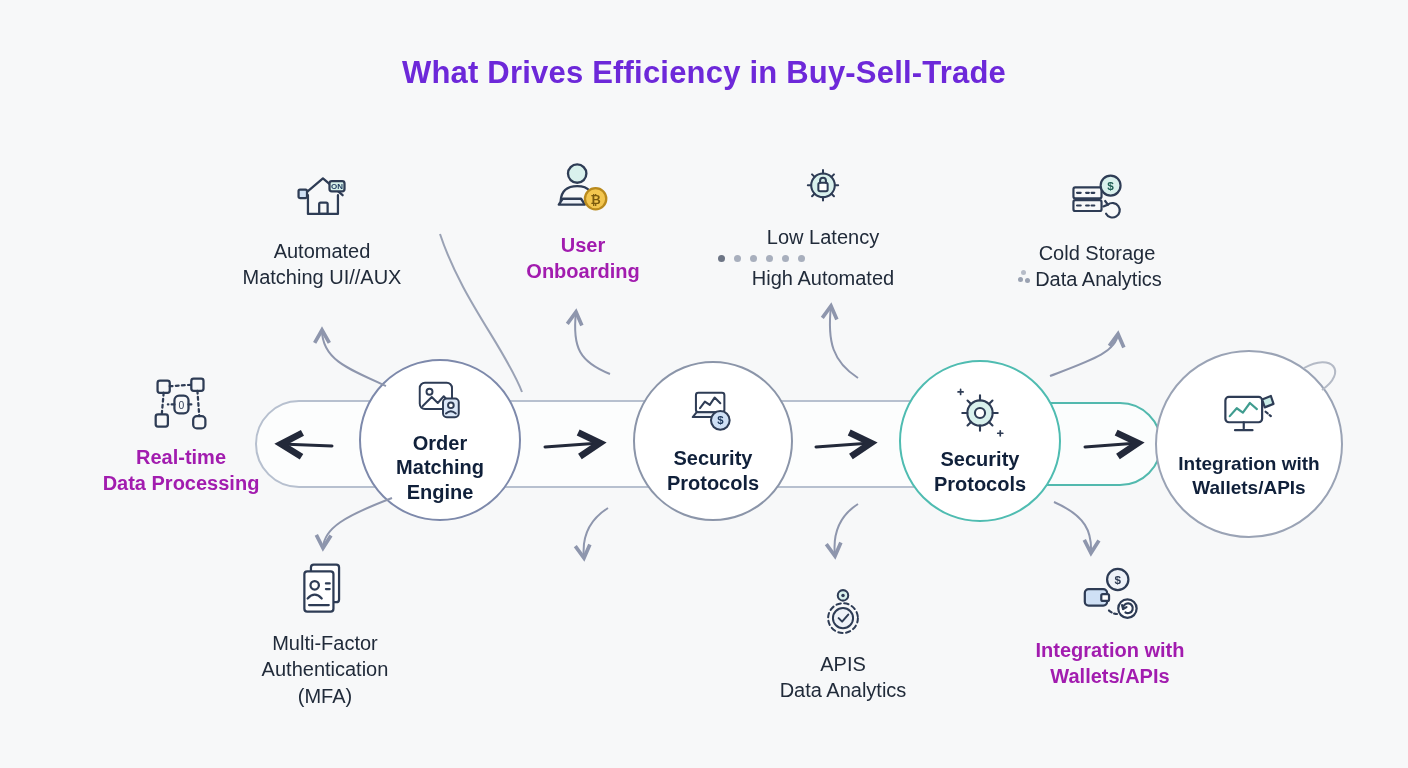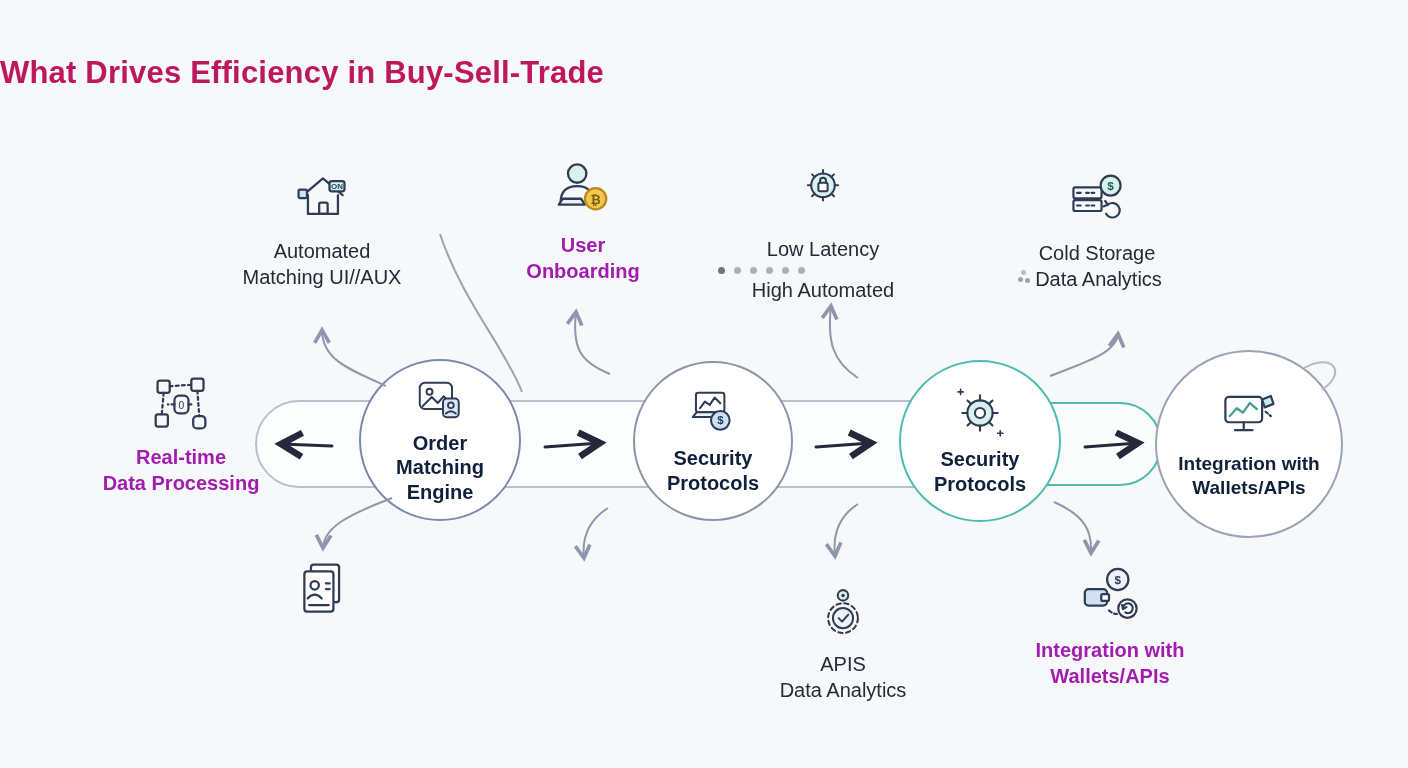--- a/index.html
+++ b/index.html
@@ -1,21 +1,21 @@
 <!DOCTYPE html>
 <html><head>
 <meta charset="utf-8">
 <style>
   * { margin:0; padding:0; box-sizing:border-box; }
   html,body { background:#f7f8f9; }
   body { font-family:"Liberation Sans", sans-serif; }
   .canvas { position:relative; width:1408px; height:768px; background:#f7f8f9; overflow:hidden; }
 
-  .title { position:absolute; top:50px; left:0; width:100%; 
-           font-size:31px; font-weight:700; color:#be185d; line-height:1.5; letter-spacing:.2px; }
+  .title { position:absolute; top:50px; left:0; width:100%; text-align:center;
+           font-size:31px; font-weight:700; color:#6d28d9; line-height:1.5; letter-spacing:.2px; }
 
   .band { position:absolute; z-index:1; }
   .band-gray { left:255px; top:400px; width:735px; height:88px; border:2px solid #b7c0cf;
                border-radius:44px; background:#fcfdfd; }
   .band-teal { left:958px; top:402px; width:204px; height:84px; border:2px solid #52b9ae;
                border-radius:42px; background:#fbfdfd; }
 
   .circle { position:absolute; z-index:2; background:#fff; border-radius:50%;
             border:2.5px solid #8b95a9; display:flex; flex-direction:column;
             align-items:center; justify-content:center; text-align:center; gap:3px; }
@@ -167,21 +167,21 @@
         <circle cx="45" cy="40" r="11" fill="#f3c64f" stroke="#b98a1d"></circle>
         <text x="45" y="45" font-size="13" font-weight="bold" text-anchor="middle" fill="#7a5a0e" stroke="none" style="font-family:'DejaVu Sans',sans-serif">₿</text>
       </svg>
     </span>
     <div class="lbl b">
       <div>User</div>
       <div>Onboarding</div>
     </div>
   </div>
 
-  <div class="sat" style="left:718px; top:160px; width:210px;gap:12px;">
+  <div class="sat" style="left:718px; top:160px; width:210px;">
     <span class="icon">
       <svg width="54" height="54" viewBox="0 0 64 64" fill="none" stroke="#2e3c55" stroke-width="2.4" stroke-linecap="round" stroke-linejoin="round">
         <circle cx="32" cy="30" r="14" fill="#d9f1ed"></circle>
         <path d="M32 12 V16 M32 44 V48 M14 30 H18 M46 30 H50 M19 17 L22 20 M42 40 L45 43 M45 17 L42 20 M22 40 L19 43"></path>
         <rect x="26.5" y="27" width="11" height="10" rx="2" fill="#fff"></rect>
         <path d="M28.5 27 V24.5 A3.5 3.5 0 0 1 35.5 24.5 V27"></path>
       </svg>
     </span>
     <div class="lbl">
       <div>Low Latency</div>
@@ -222,20 +222,25 @@
   <div class="sat" style="left:220px; top:560px; width:210px;">
     <span class="icon">
       <svg width="60" height="60" viewBox="0 0 64 64" fill="none" stroke="#2e3c55" stroke-width="2.4" stroke-linecap="round" stroke-linejoin="round">
         <rect x="17" y="5" width="30" height="40" rx="3" fill="#fff"></rect>
         <rect x="10" y="12" width="31" height="43" rx="3" fill="#fff"></rect>
         <circle cx="21" cy="27" r="4.5"></circle>
         <path d="M13.5 41 Q21 33 28.5 41"></path>
         <path d="M33 25 H37 M33 31 H37 M15 48 H36"></path>
       </svg>
     </span>
+    <div class="lbl">
+      <div>Multi-Factor</div>
+      <div>Authentication</div>
+      <div>(MFA)</div>
+    </div>
   </div>
 
 
   <div class="sat" style="left:743px; top:583px; width:200px;">
     <span class="icon">
       <svg width="56" height="58" viewBox="0 0 64 64" fill="none" stroke="#2e3c55" stroke-width="2.3" stroke-linecap="round" stroke-linejoin="round">
         <circle cx="32" cy="13" r="6" fill="#d9f1ed"></circle>
         <circle cx="32" cy="13" r="2" fill="#2e3c55" stroke="none"></circle>
         <circle cx="32" cy="39" r="17" stroke-dasharray="5 4"></circle>
         <circle cx="32" cy="39" r="11.5" fill="#eef2f8"></circle>

